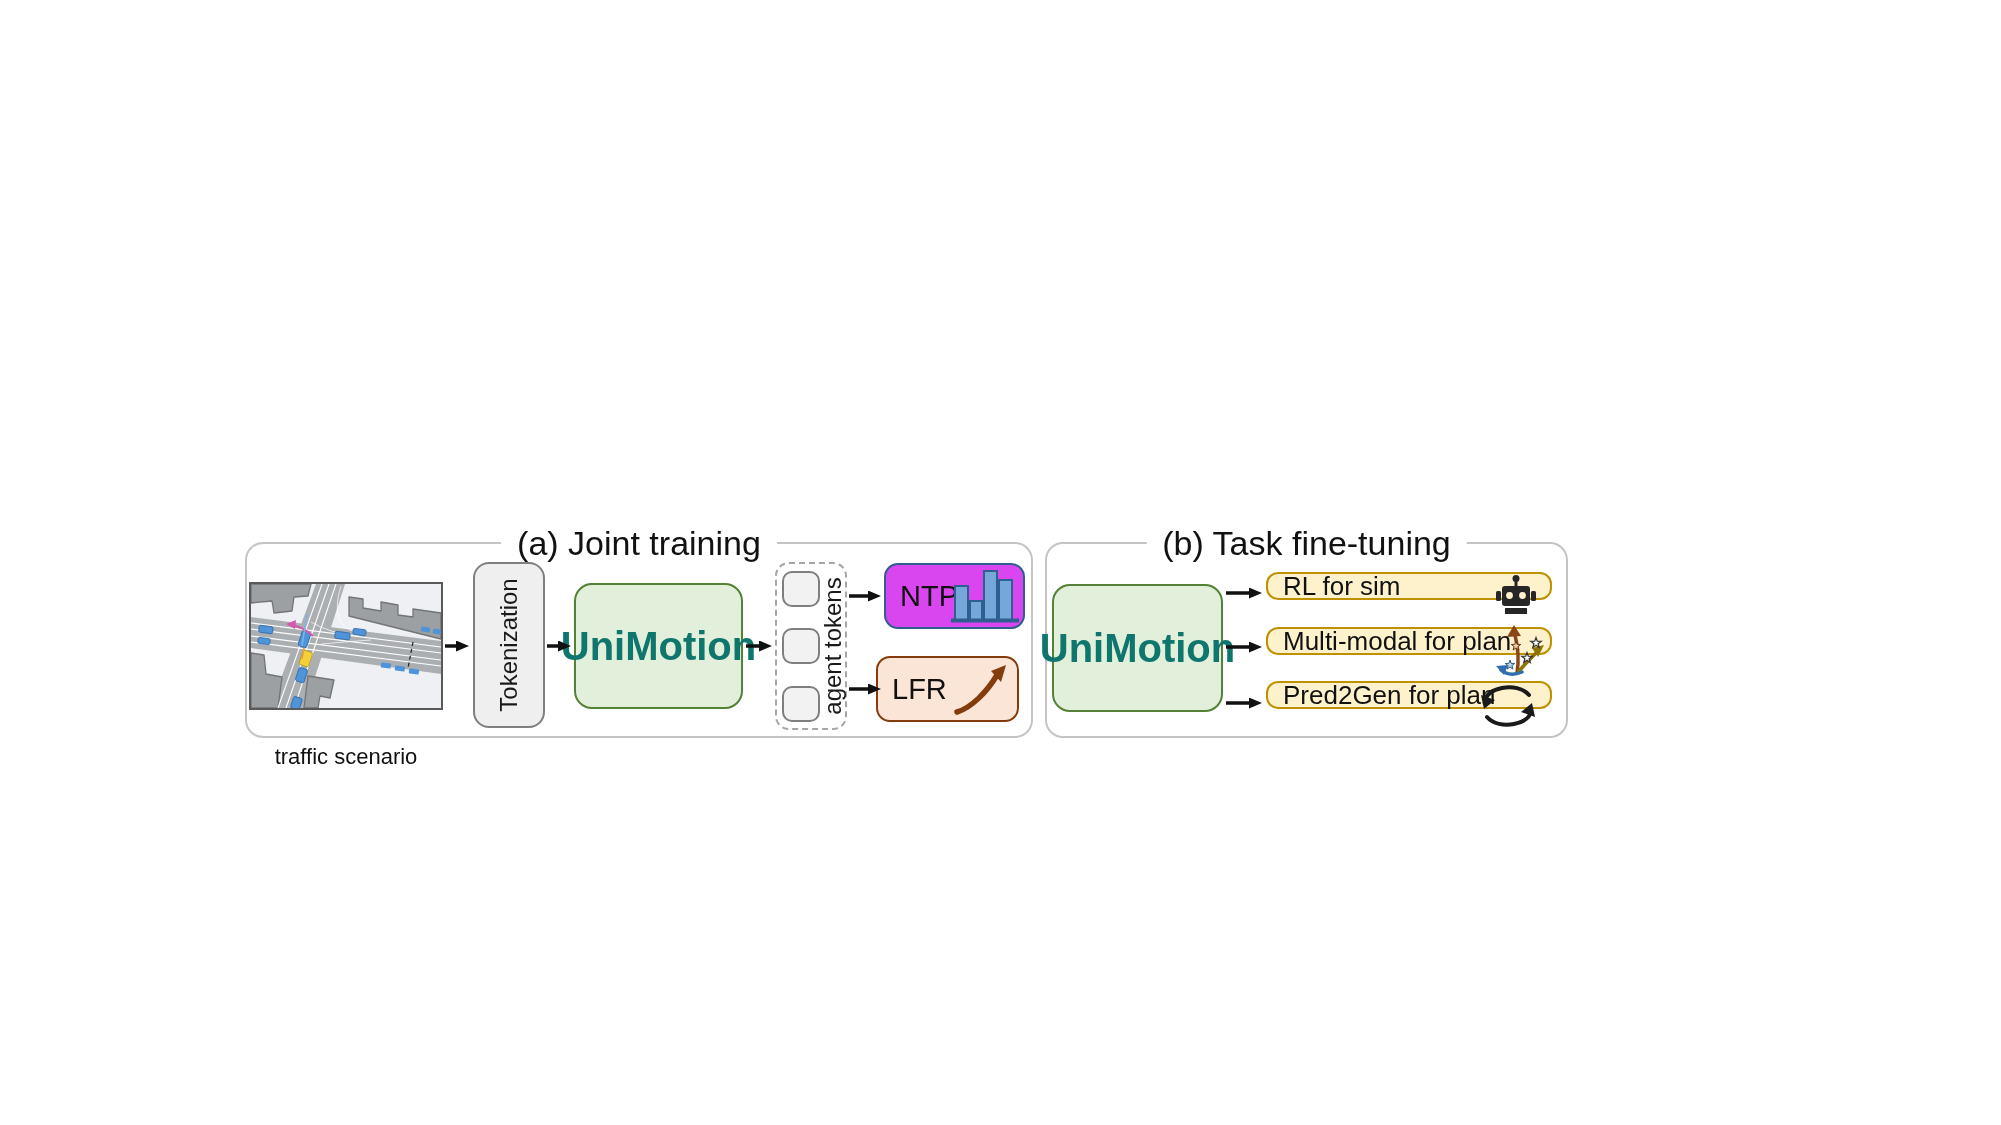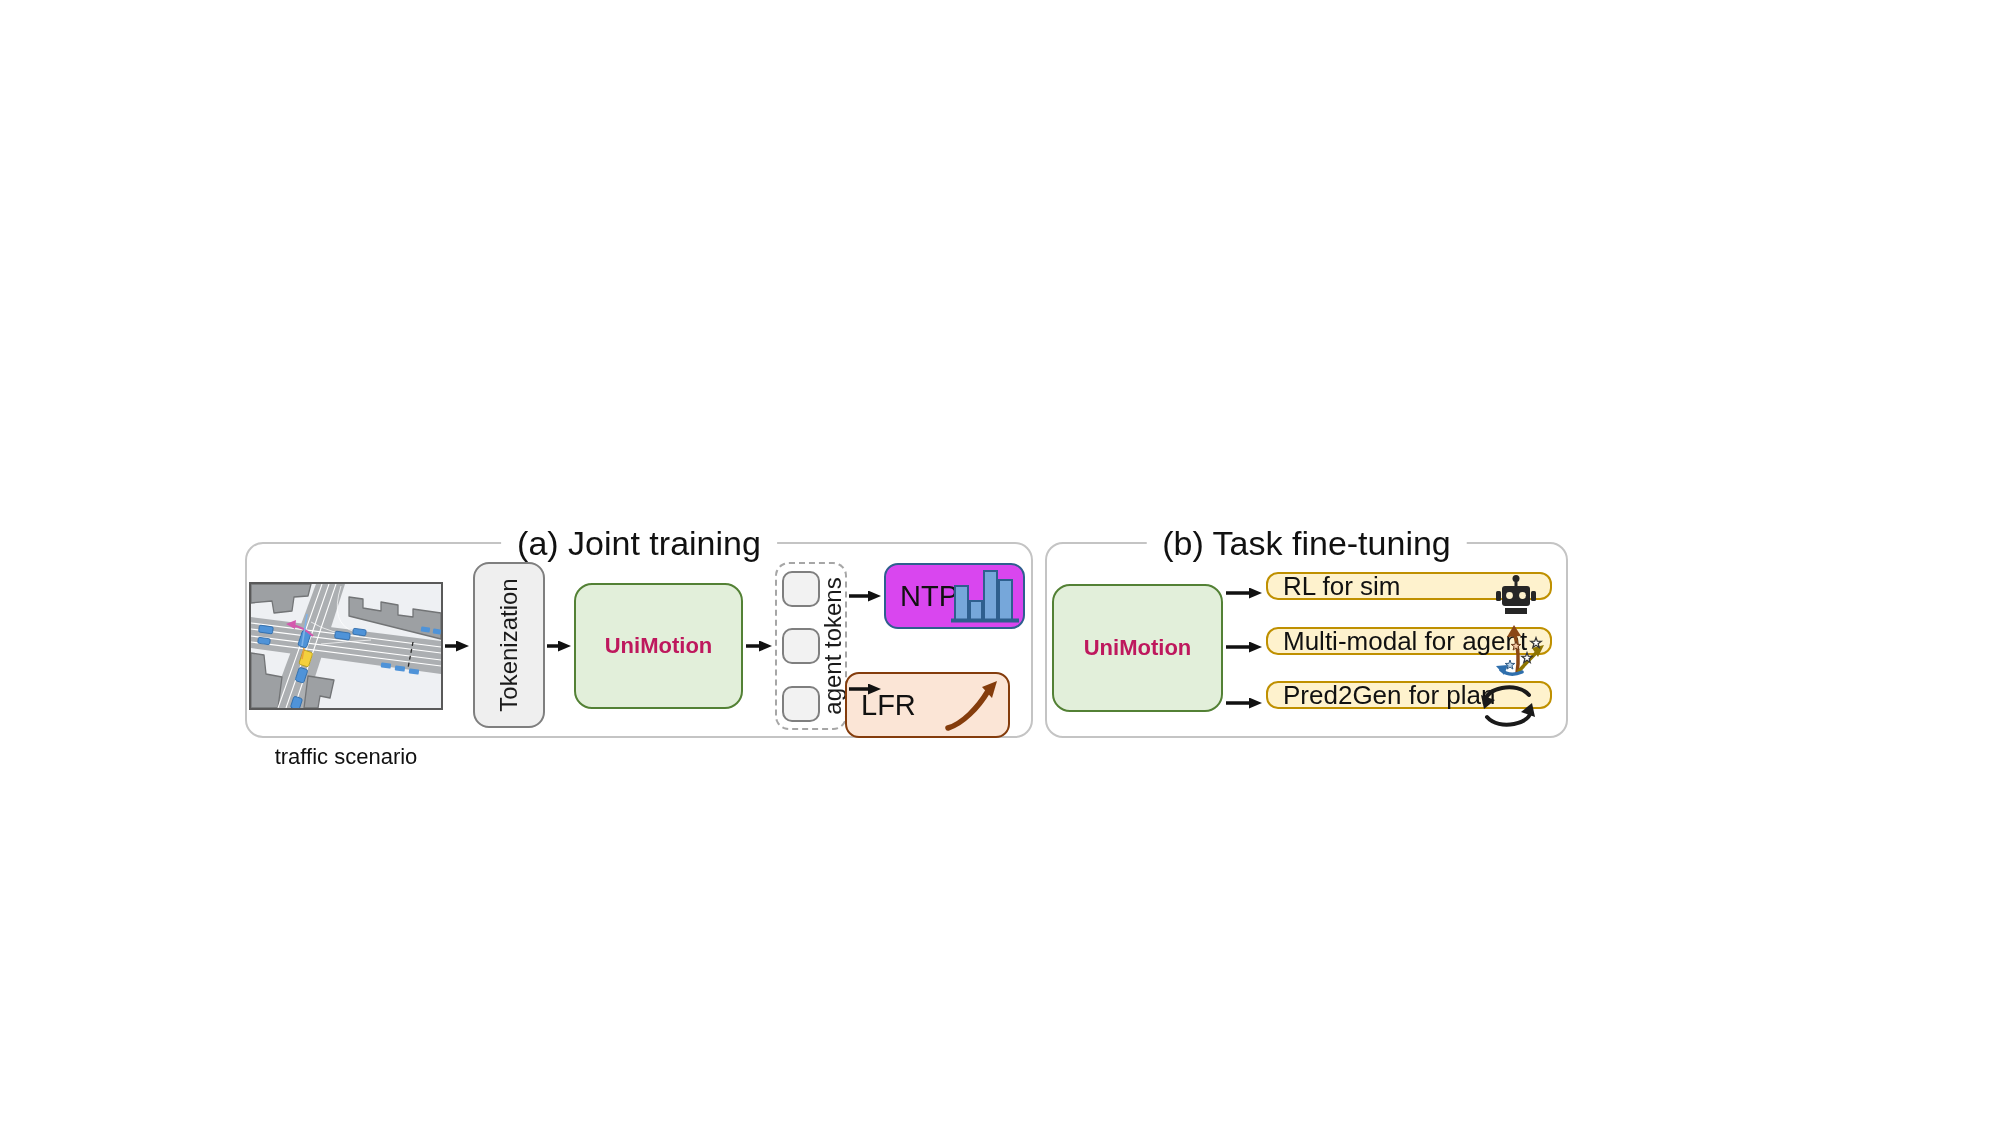--- a/index.html
+++ b/index.html
@@ -15,21 +15,21 @@
   }
   .panel-title{
     position:absolute;top:-19px;left:50%;transform:translateX(-50%);
     background:#ffffff;padding:0 16px;font-size:34px;line-height:36px;
     white-space:nowrap;color:#111;
   }
   
   .rbox{position:absolute;box-sizing:border-box;display:flex;align-items:center;justify-content:center;}
   .green-box{
     background:#e2efda;border:2.5px solid #538135;border-radius:18px;
-    font-weight:bold;font-size:22px;color:#be185d;
+    font-weight:bold;font-size:40px;color:#0f766e;
   }
   .gray-box{
     background:#efefef;border:2px solid #7f7f7f;border-radius:16px;
   }
   .vtext{white-space:nowrap;transform:rotate(-90deg);font-size:24px;color:#1a1a1a;}
   .dashed-box{
     position:absolute;box-sizing:border-box;border:2px dashed #a6a6a6;border-radius:14px;background:#ffffff;
   }
   .token{
     position:absolute;box-sizing:border-box;width:38px;height:36px;
@@ -144,21 +144,21 @@
     <g fill="#76a7da" stroke="#2e5f8e" stroke-width="2">
       <rect x="5" y="17" width="13" height="34"></rect>
       <rect x="20" y="32" width="12" height="19"></rect>
       <rect x="34" y="2" width="13" height="49"></rect>
       <rect x="49" y="11" width="13" height="40"></rect>
     </g>
     <line x1="1" y1="51.5" x2="69" y2="51.5" stroke="#2e5f8e" stroke-width="4"></line>
   </svg>
 </div>
 
-<div class="loss-box lfr-box" style="left:845px;top:656px;width:165px;height:66px;margin-top:16px;">
+<div class="loss-box lfr-box" style="left:876px;top:656px;width:143px;height:66px;">
   <span class="lbl">LFR</span>
   <svg class="task-icon" style="right:6px;top:4px;" width="60" height="54" viewBox="0 0 60 54">
     <path d="M6,50 C20,46 36,30 46,13" stroke="#843c0c" stroke-width="5.5" fill="none" stroke-linecap="round"></path>
     <polygon points="55,3 40,9 50,20" fill="#843c0c"></polygon>
   </svg>
 </div>
 
 <div class="panel" style="left:1045px;top:542px;width:523px;height:196px;">
   <div class="panel-title">(b) Task fine-tuning</div>
 </div>
@@ -177,21 +177,21 @@
       <rect x="2" y="17" width="5" height="10" rx="1.5"></rect>
       <rect x="37" y="17" width="5" height="10" rx="1.5"></rect>
       <rect x="11" y="34" width="22" height="6"></rect>
     </g>
     <circle cx="15.5" cy="21.5" r="3.4" fill="#fef2cd"></circle>
     <circle cx="28.5" cy="21.5" r="3.4" fill="#fef2cd"></circle>
   </svg>
 </div>
 
 <div class="task-box" style="top:627px;">
-  <span class="lbl">Multi-modal for agent</span>
+  <span class="lbl">Multi-modal for plan</span>
   <svg class="task-icon" style="right:4px;top:-8px;" width="52" height="58" viewBox="0 0 52 58">
     <path d="M23,52 C25,40 24,26 21,14" stroke="#8a4715" stroke-width="3.5" fill="none" stroke-linecap="round"></path>
     <polygon points="20,4 13,16 27,15" fill="#8a4715"></polygon>
     <path d="M25,50 C32,42 38,36 44,30" stroke="#8f7500" stroke-width="3.5" fill="none" stroke-linecap="round"></path>
     <polygon points="50,24 38,27 44,36" fill="#8f7500"></polygon>
     <path d="M28,51 C21,54 13,54 7,49" stroke="#2f6fad" stroke-width="3.5" fill="none" stroke-linecap="round"></path>
     <polygon points="2,45 14,44 10,54" fill="#2f6fad"></polygon>
     <polygon points="0,-5 1.18,-1.62 4.76,-1.55 1.9,0.62 2.94,4.05 0,2 -2.94,4.05 -1.9,0.62 -4.76,-1.55 -1.18,-1.62" transform="translate(22,25)" fill="#f5c9a4" stroke="#6b3a1a" stroke-width="1"></polygon>
     <polygon points="0,-5 1.18,-1.62 4.76,-1.55 1.9,0.62 2.94,4.05 0,2 -2.94,4.05 -1.9,0.62 -4.76,-1.55 -1.18,-1.62" transform="translate(16,44)" fill="#bcd7ee" stroke="#2f5a84" stroke-width="1"></polygon>
     <polygon points="0,-5 1.18,-1.62 4.76,-1.55 1.9,0.62 2.94,4.05 0,2 -2.94,4.05 -1.9,0.62 -4.76,-1.55 -1.18,-1.62" transform="translate(33,37) scale(1.1)" fill="#ffffff" stroke="#333333" stroke-width="1.1"></polygon>

